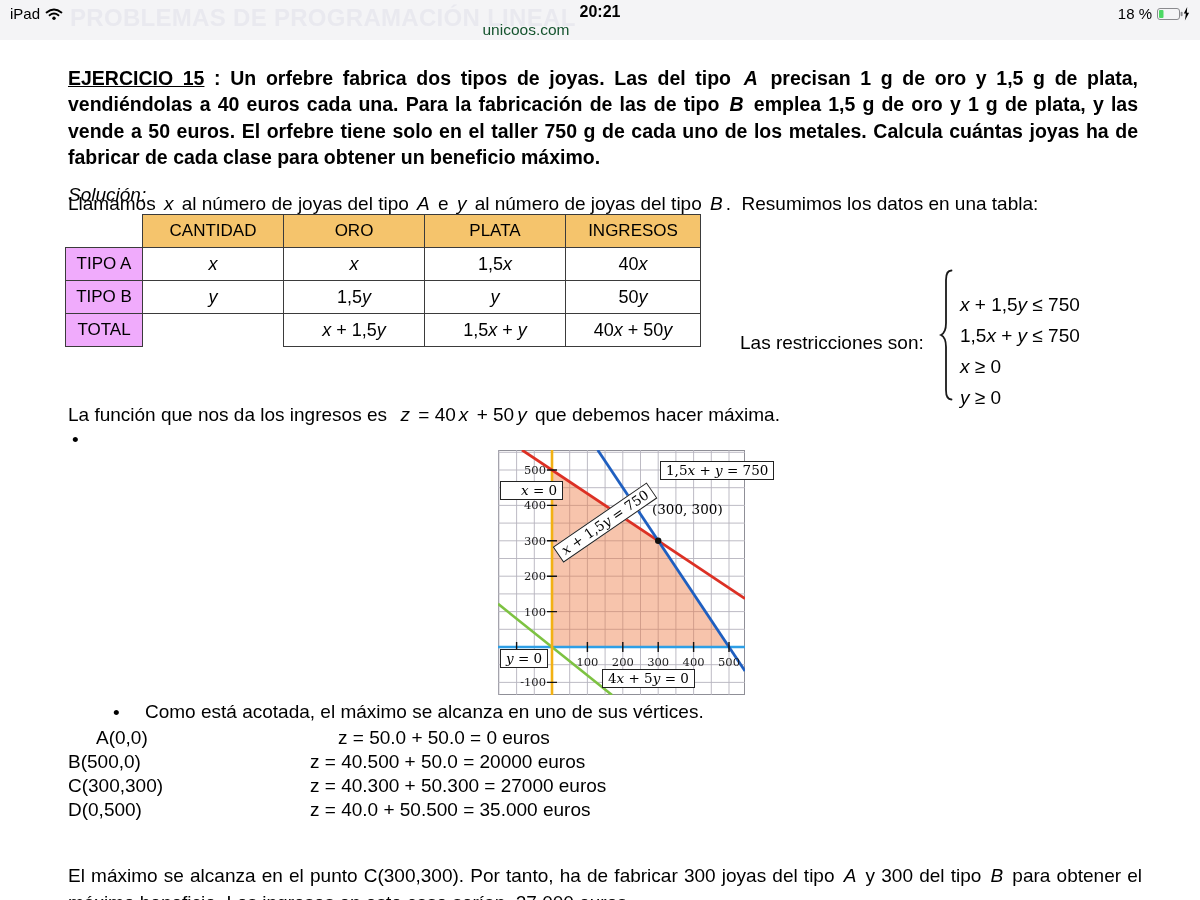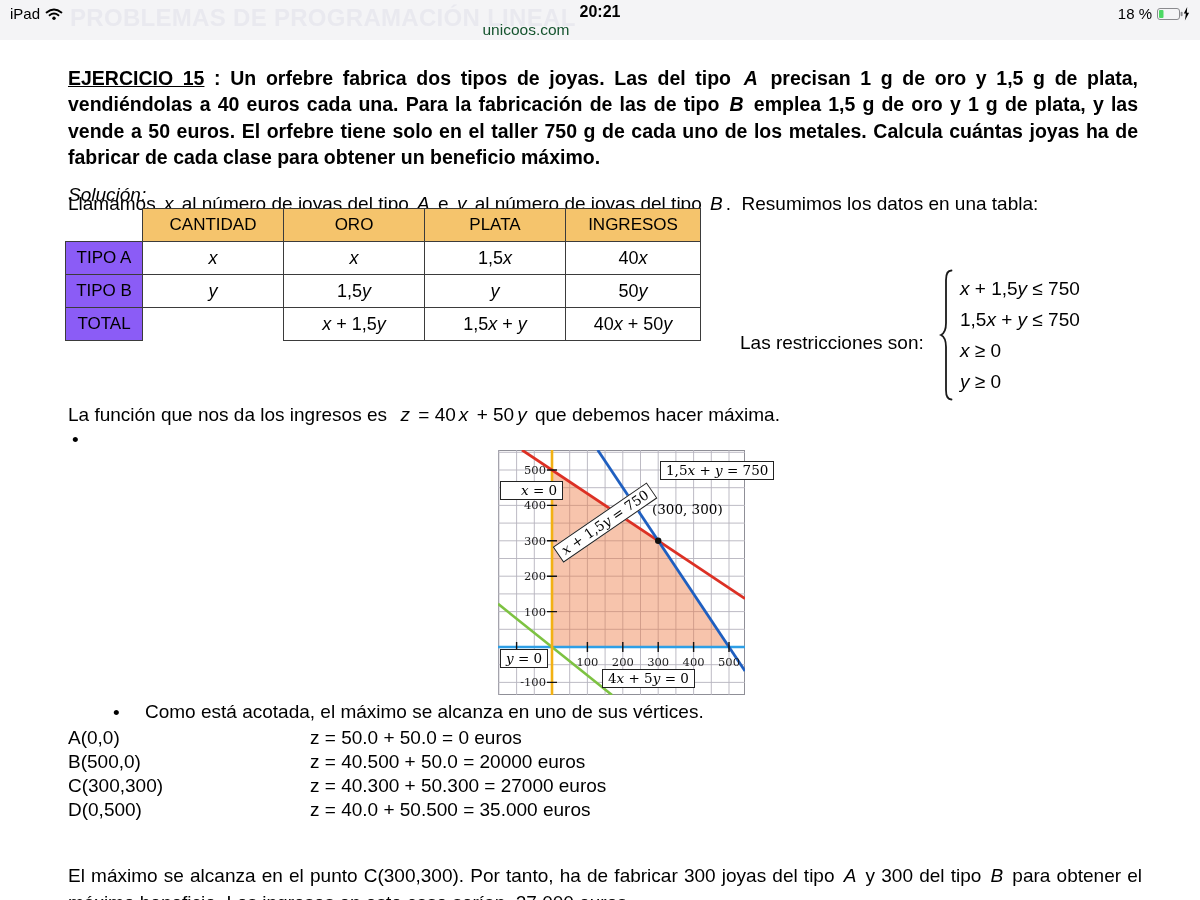--- a/index.html
+++ b/index.html
@@ -22,32 +22,32 @@
   .sb-batgroup{position:absolute;right:10px;top:5px;display:flex;align-items:center;gap:5px;justify-content:center;}
   .sb-percent{font-size:15px;color:#000;}
 
   
   .p1{position:absolute;left:68px;top:45px;width:1070px;font-size:19.5px;font-weight:700;
       line-height:26.5px;text-align:justify;}
   .solucion{position:absolute;left:68px;top:168px;font-size:19px;font-style:italic;margin-top:16px;}
   .intro{position:absolute;left:68px;top:193px;font-size:19px;}
 
   
-  .data-table{position:absolute;left:65px;top:208px;border-collapse:collapse;table-layout:fixed;padding-left:36px;}
+  .data-table{position:absolute;left:65px;top:214px;border-collapse:collapse;table-layout:fixed;padding-left:36px;}
   .data-table td,.data-table th{border:1.3px solid #3b3b3b;height:32px;text-align:center;
       vertical-align:middle;padding:0;font-weight:400;font-size:18px;}
   .data-table thead th{background:#f5c46c;font-size:17px;}
-  .data-table th.rowh{background:#8b5cf6;font-size:17px;}
+  .data-table th.rowh{background:#f0abfc;font-size:17px;}
   .data-table .corner{border:none;background:transparent;}
   .data-table .nobot{border-bottom:none;}
 
   
   .restr-label{position:absolute;left:740px;top:332px;font-size:19px;}
   .brace{position:absolute;left:938px;top:269px;}
-  .sys-line{position:absolute;left:960px;font-size:19px;white-space:nowrap;}
+  .sys-line{position:absolute;left:960px;font-size:19px;white-space:nowrap;margin-top:16px;}
   .sys0{top:278px;}.sys1{top:309px;}.sys2{top:340px;}.sys3{top:371px;}
 
   .objective{position:absolute;left:68px;top:404px;font-size:19px;text-align:center;}
   .bullet1-dot{position:absolute;left:72px;top:429px;font-size:19px;}
   .bullet1-text{position:absolute;left:95px;top:428px;font-size:19px;}
   .bullet2-dot{position:absolute;left:113px;top:702px;font-size:19px;}
   .bullet2-text{position:absolute;left:145px;top:701px;font-size:19px;}
 
   
   .graph{position:absolute;left:498px;top:450px;width:247px;height:245px;}
@@ -58,21 +58,21 @@
   .gl-blue{left:120px;top:11px;margin-left:42px;}
   .gl-red{left:50px;top:63px;transform:rotate(-34.5deg);}
   .gl-y0{left:2px;top:199px;}
   .gl-green{left:104px;top:219px;}
   .gl-point{position:absolute;left:154px;top:51px;font-family:"DejaVu Serif",serif;
             font-size:13.5px;white-space:nowrap;}
   .gtick{font-family:"DejaVu Serif",serif;font-size:11.5px;fill:#1a1a1a;}
 
   
   .vrow{position:absolute;left:68px;font-size:19px;}
-  .v0{top:727px;}.v1{top:751px;}.v2{top:775px;}.v3{top:799px;}
+  .v0{top:727px;margin-left:28px;}.v1{top:751px;}.v2{top:775px;}.v3{top:799px;}
   .vcalc{position:absolute;left:242px;white-space:nowrap;}
   .conclusion{position:absolute;left:68px;top:844px;width:1074px;font-size:19px;
               line-height:26.5px;text-align:justify;}
 </style>
 </head>
 <body>
 
 <div class="page">
 
   <header class="statusbar">

